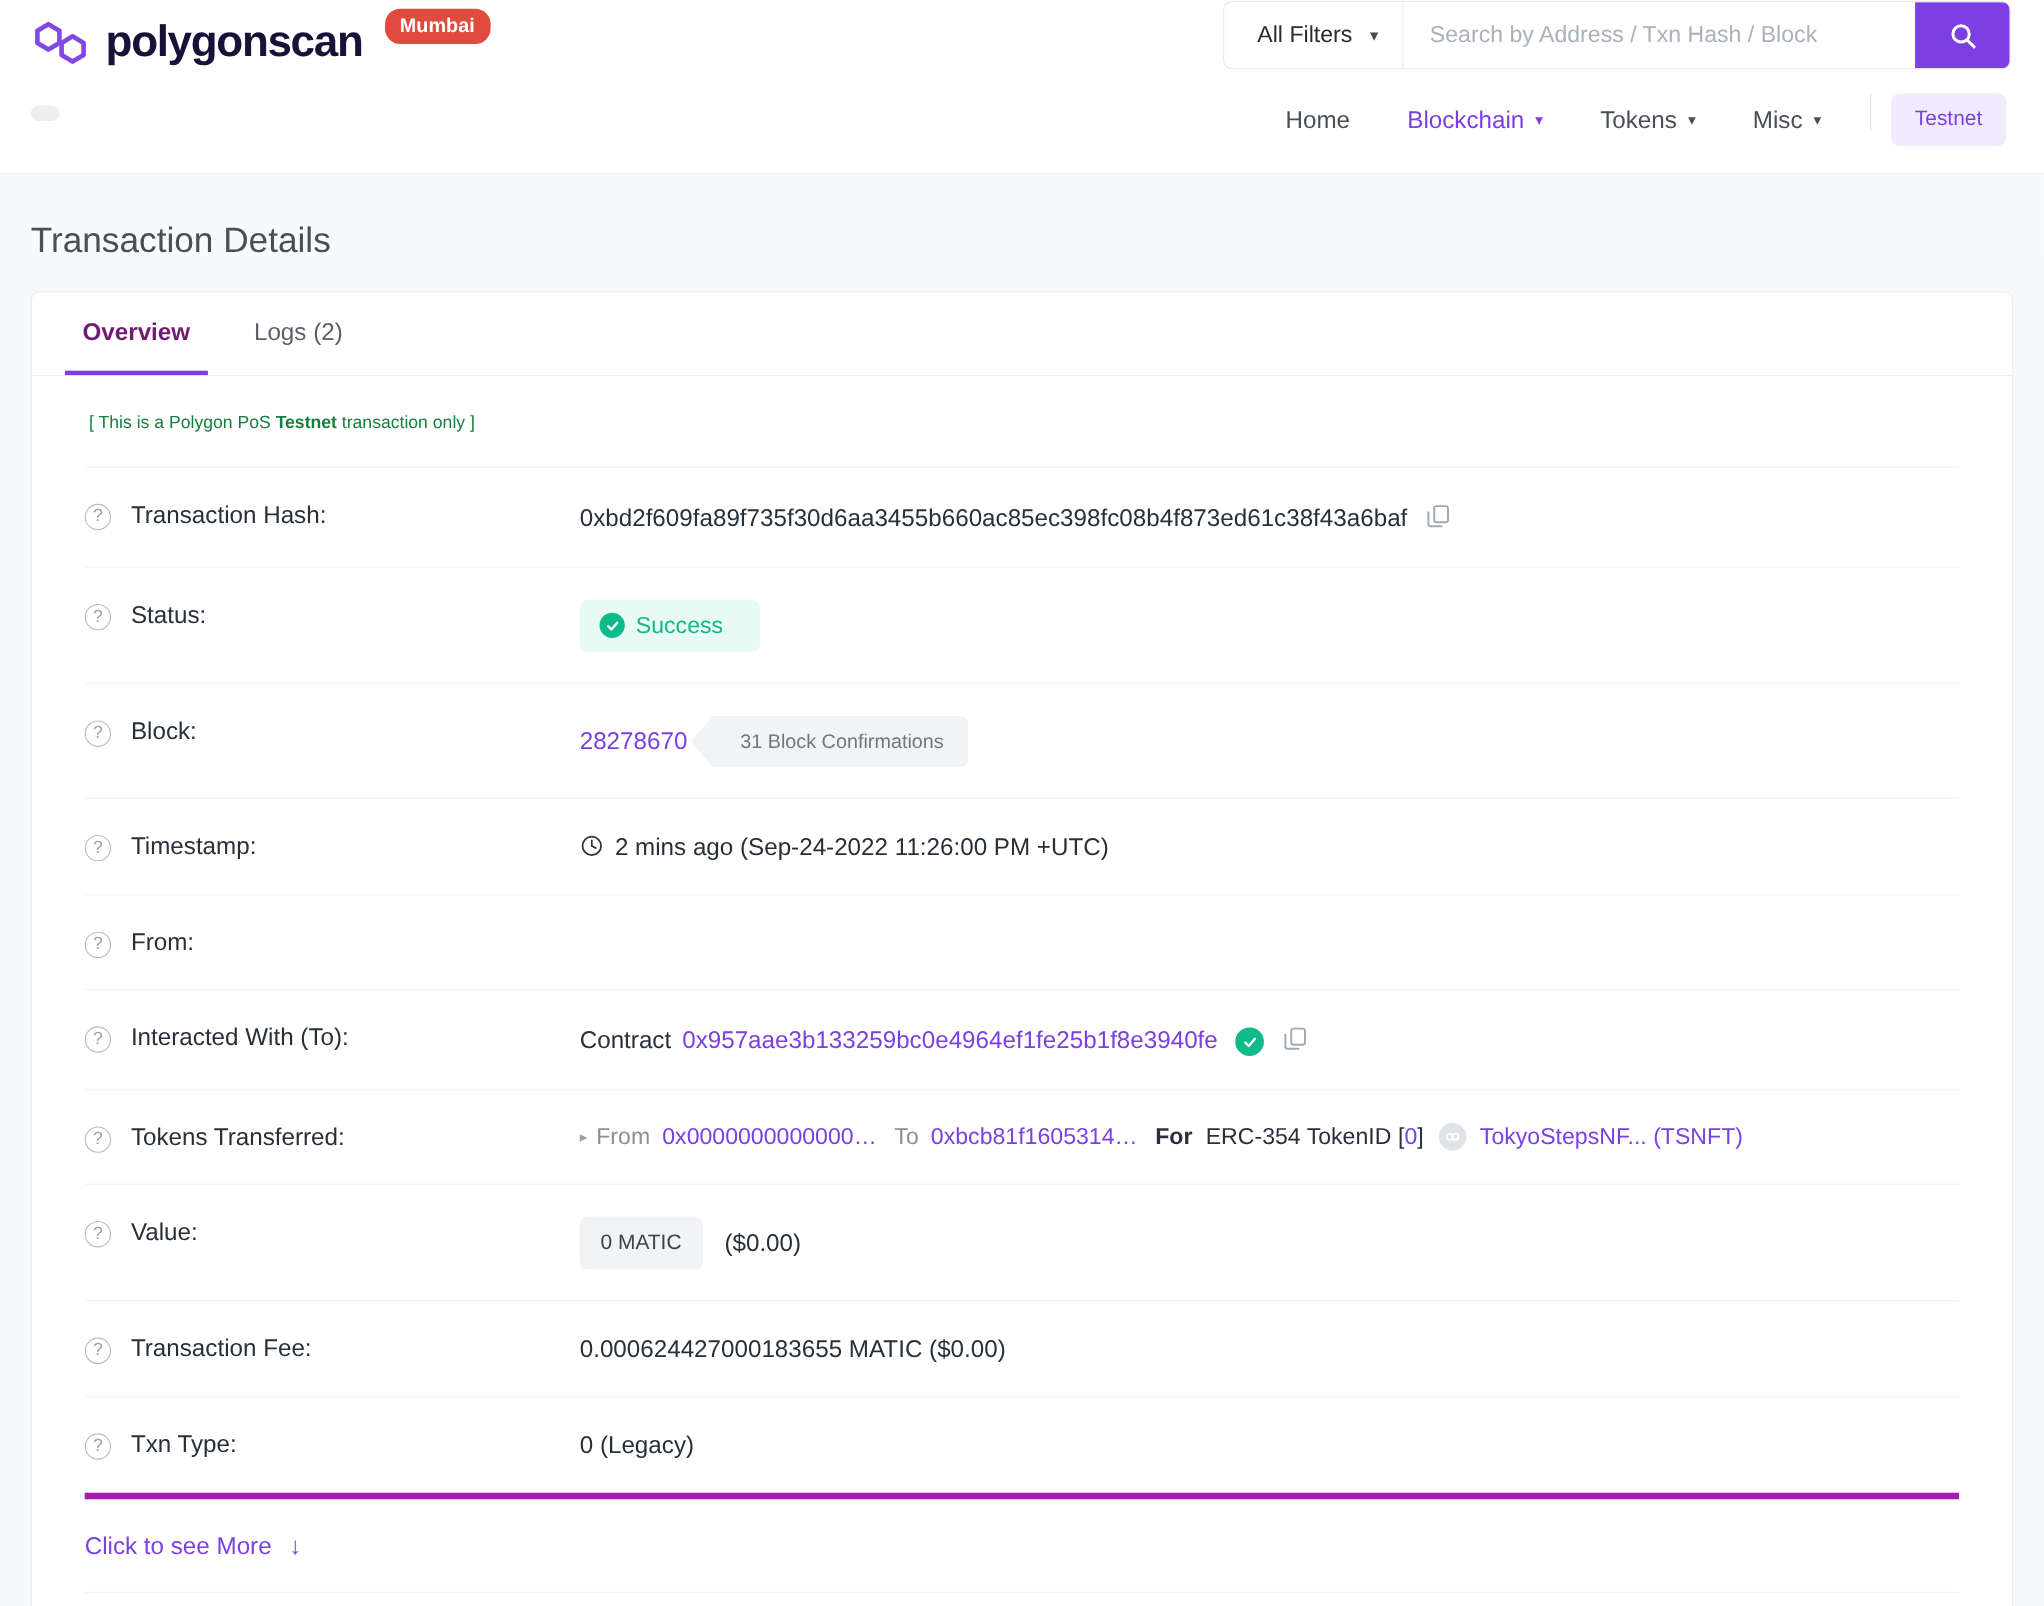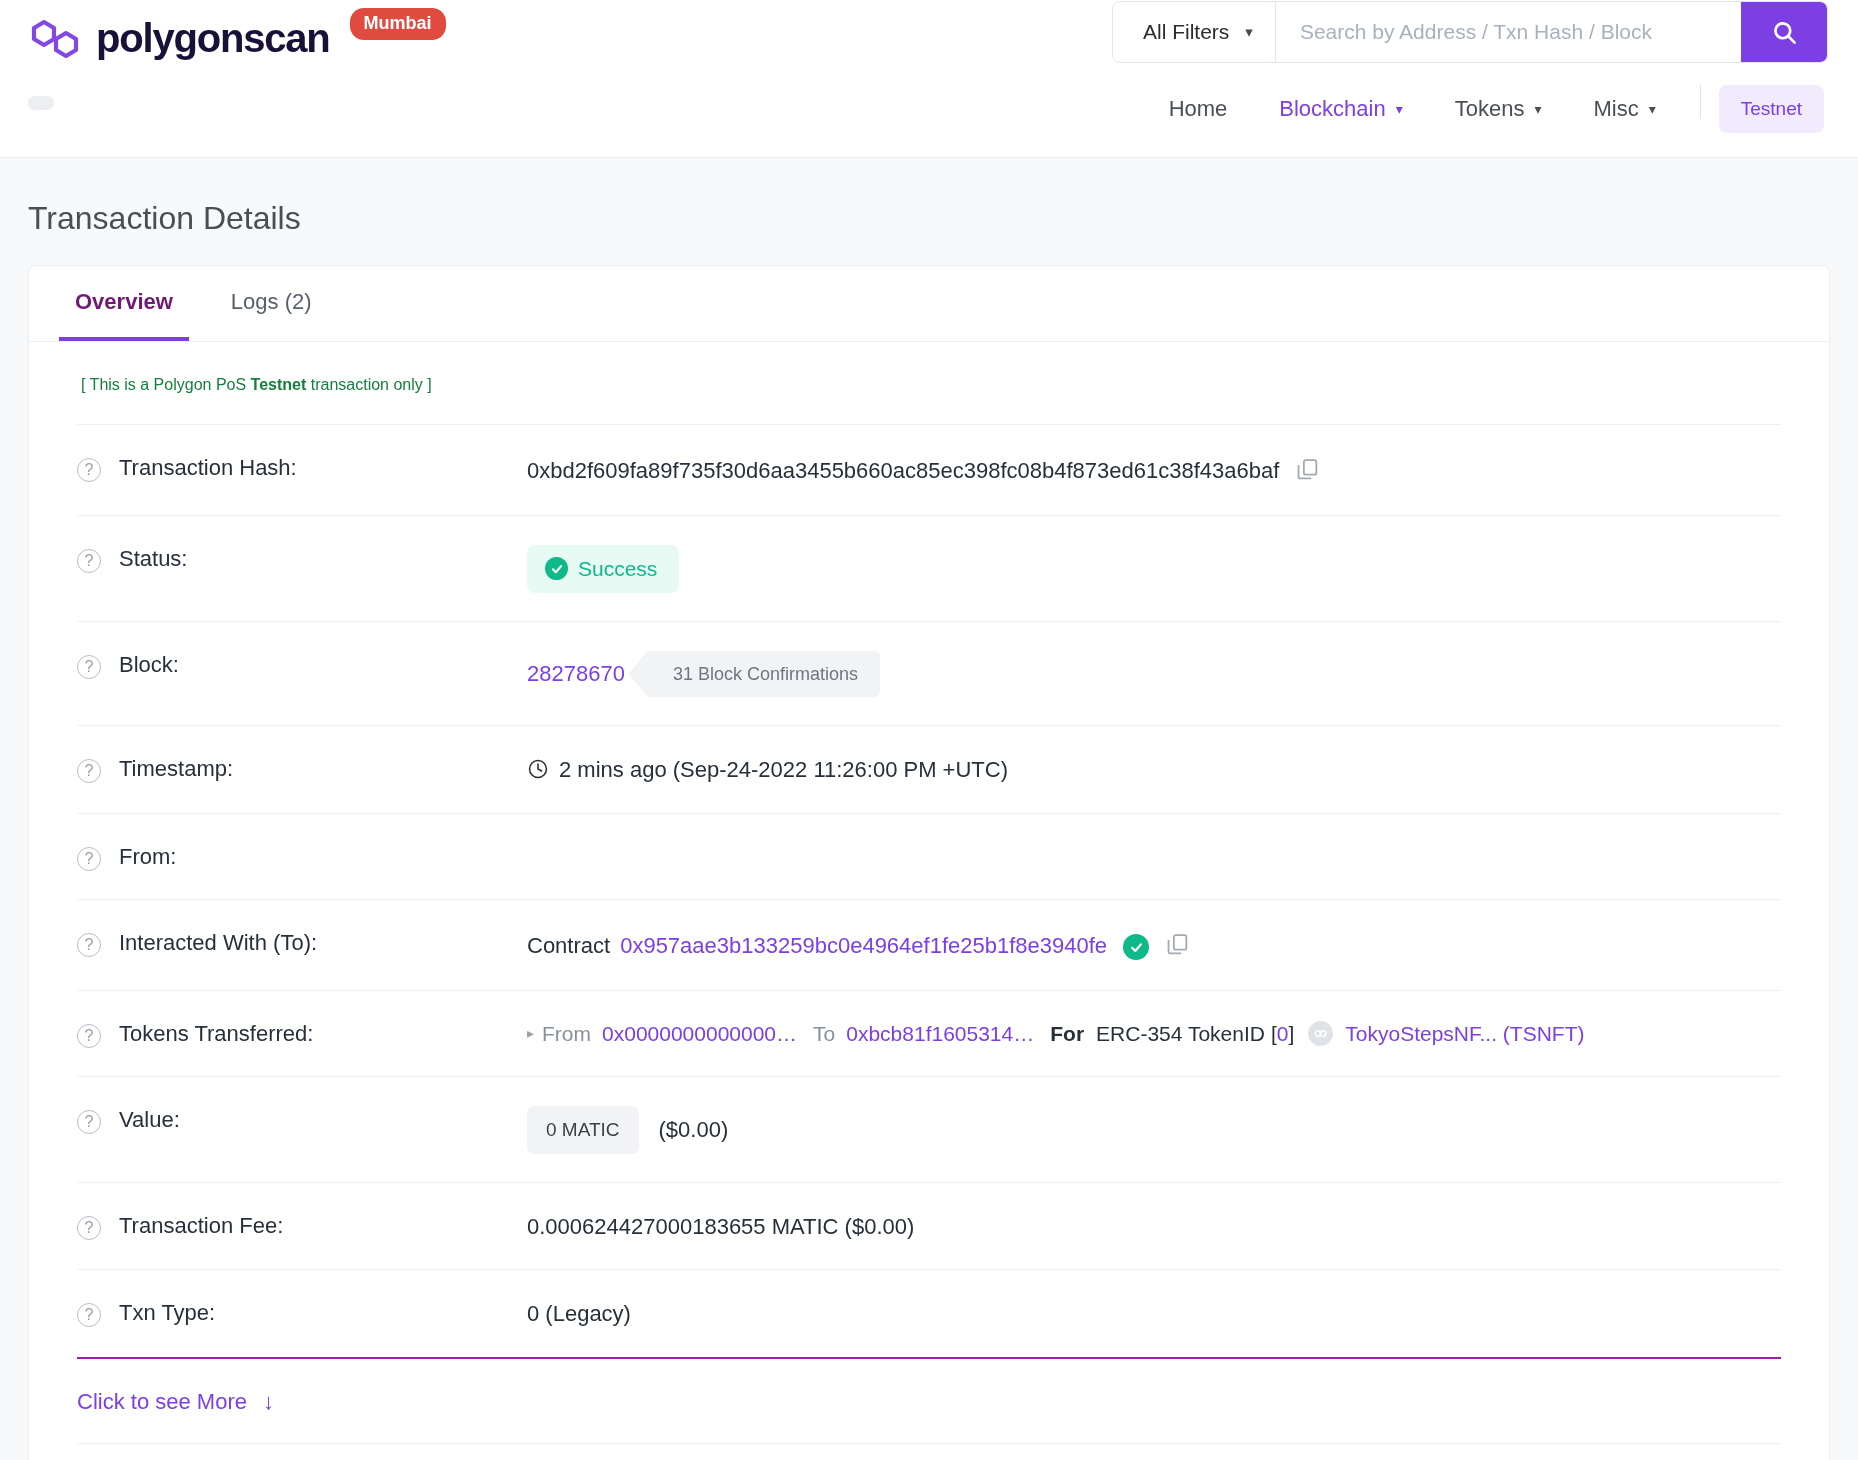--- a/index.html
+++ b/index.html
@@ -274,21 +274,21 @@
   .link { color: #7b3fe4; text-decoration: none; cursor: pointer; }
 
   
   .status-pill {
     display: inline-flex;
     align-items: center;
     gap: 10px;
     background: #e8faf4;
     color: #0fb98a;
     border-radius: 8px;
-    padding: 10px 22px 10px 18px;
+    padding: 10px 34px 10px 18px;
     font-size: 21px;
   }
 
   .check-circle {
     width: 23px; height: 23px;
     border-radius: 50%;
     background: #0fb98a;
     display: inline-flex;
     align-items: center;
     justify-content: center;
@@ -375,21 +375,21 @@
     border-radius: 7px;
     padding: 11px 19px;
     margin-right: 20px;
     display: inline-block;
   }
 
   
   .see-more-row {
     display: flex;
     align-items: center;
-    border-top: 2px solid #a21caf;
+    border-top: 6px solid #a21caf;
     padding: 30px 0 28px 0;
   }
   .see-more {
     color: #7b3fe4;
     font-size: 22px;
     cursor: pointer;
     display: inline-flex;
     align-items: center;
     gap: 16px;
   }

